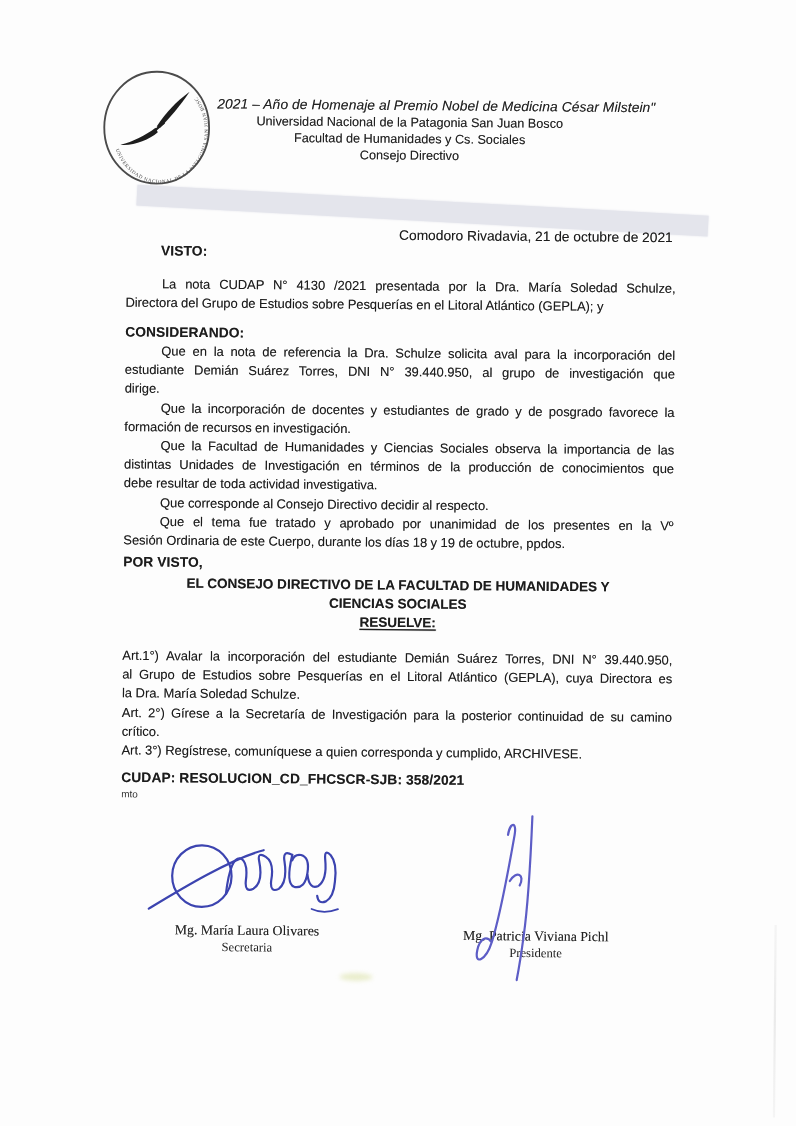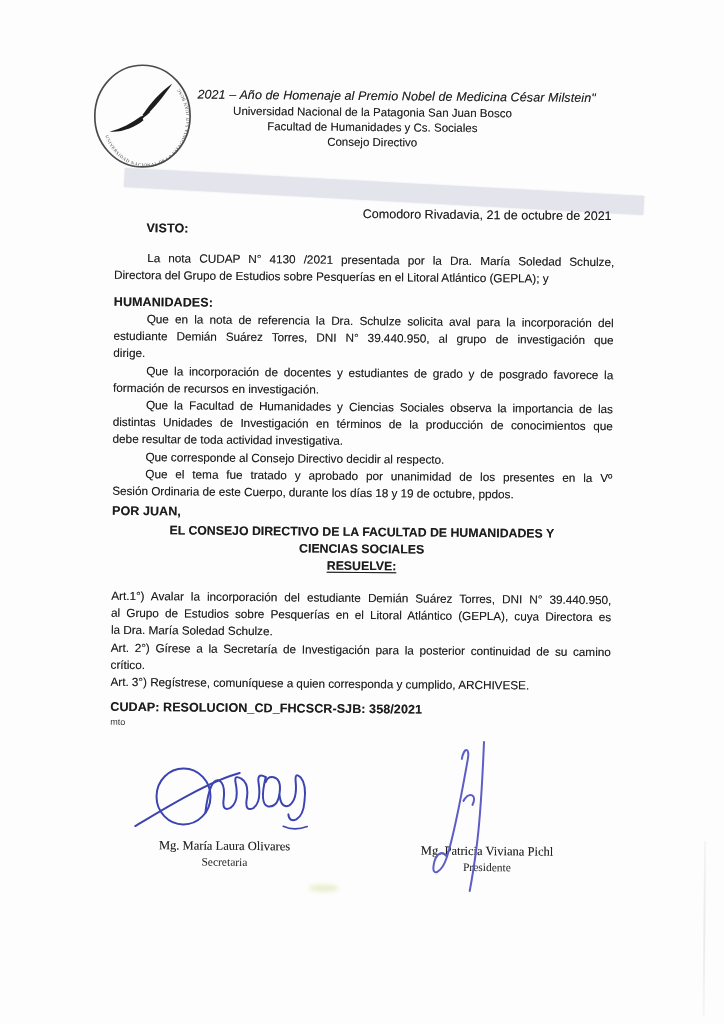--- a/index.html
+++ b/index.html
@@ -75,36 +75,36 @@
     <div class="abs bar"></div>
 
     <div class="abs dateline">Comodoro Rivadavia, 21 de octubre de 2021</div>
 
     <div class="abs label" style="left:112px;top:223px;margin-left:32px;">VISTO:</div>
     <div class="abs col" style="top:252px;">
       <div class="bl ind">La nota CUDAP N° 4130  /2021 presentada por la Dra. María Soledad Schulze,</div>
       <div class="bl last">Directora del Grupo de Estudios sobre Pesquerías en el Litoral Atlántico (GEPLA); y</div>
     </div>
 
-    <div class="abs label" style="left:112px;top:297px;">HUMANIDADES:</div>
+    <div class="abs label" style="left:112px;top:297px;">CONSIDERANDO:</div>
     <div class="abs col" style="top:313px;">
       <div class="bl ind">Que en la nota de referencia la Dra. Schulze  solicita aval para la incorporación del</div>
       <div class="bl">estudiante Demián Suárez Torres, DNI N° 39.440.950, al grupo de investigación que</div>
       <div class="bl last">dirige.</div>
       <div class="bl ind">Que la incorporación de docentes y estudiantes de grado y de posgrado favorece la</div>
       <div class="bl last">formación de recursos  en investigación.</div>
       <div class="bl ind">Que la Facultad de Humanidades y Ciencias Sociales observa la importancia de las</div>
       <div class="bl">distintas Unidades de Investigación en términos de la producción de conocimientos que</div>
       <div class="bl last">debe resultar de toda actividad investigativa.</div>
       <div class="bl ind last">Que corresponde al Consejo Directivo decidir al respecto.</div>
       <div class="bl ind">Que el tema fue tratado y aprobado por unanimidad de los presentes en la Vº</div>
       <div class="bl last">Sesión Ordinaria de este Cuerpo, durante los días 18 y 19 de octubre, ppdos.</div>
     </div>
 
-    <div class="abs label" style="left:112px;top:506px;">POR JUAN,</div>
+    <div class="abs label" style="left:112px;top:506px;">POR VISTO,</div>
     <div class="abs col" style="top:524px;">
       <div class="center-b">EL CONSEJO DIRECTIVO DE LA FACULTAD DE HUMANIDADES Y</div>
       <div class="center-b">CIENCIAS SOCIALES</div>
       <div class="center-b uline">RESUELVE:</div>
     </div>
 
     <div class="abs col" style="top:590px;">
       <div class="bl">Art.1°) Avalar la incorporación del estudiante Demián Suárez Torres, DNI N° 39.440.950,</div>
       <div class="bl">al Grupo de Estudios sobre Pesquerías en el Litoral Atlántico (GEPLA), cuya Directora es</div>
       <div class="bl last">la Dra. María Soledad Schulze.</div>

